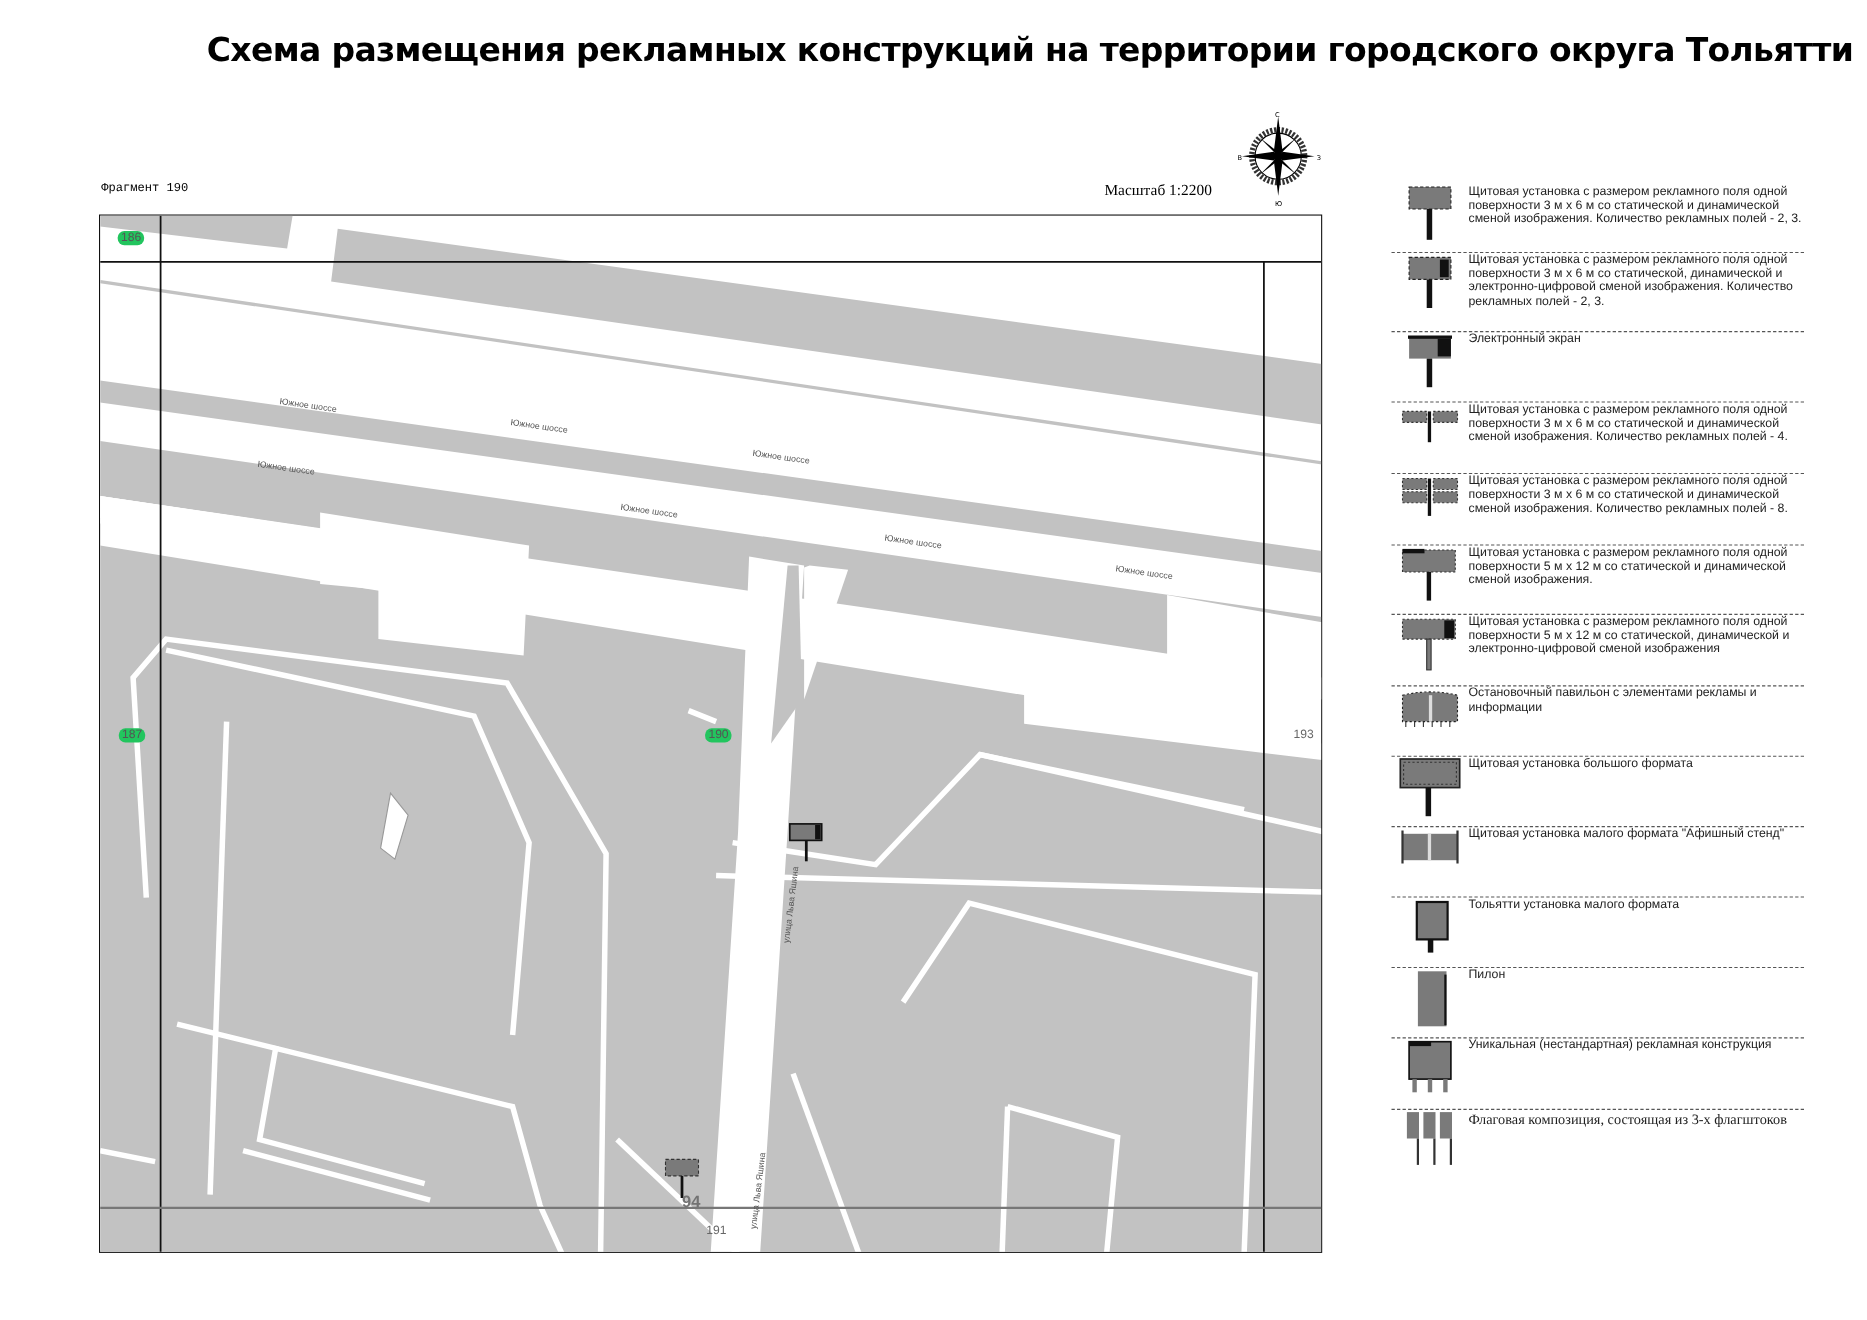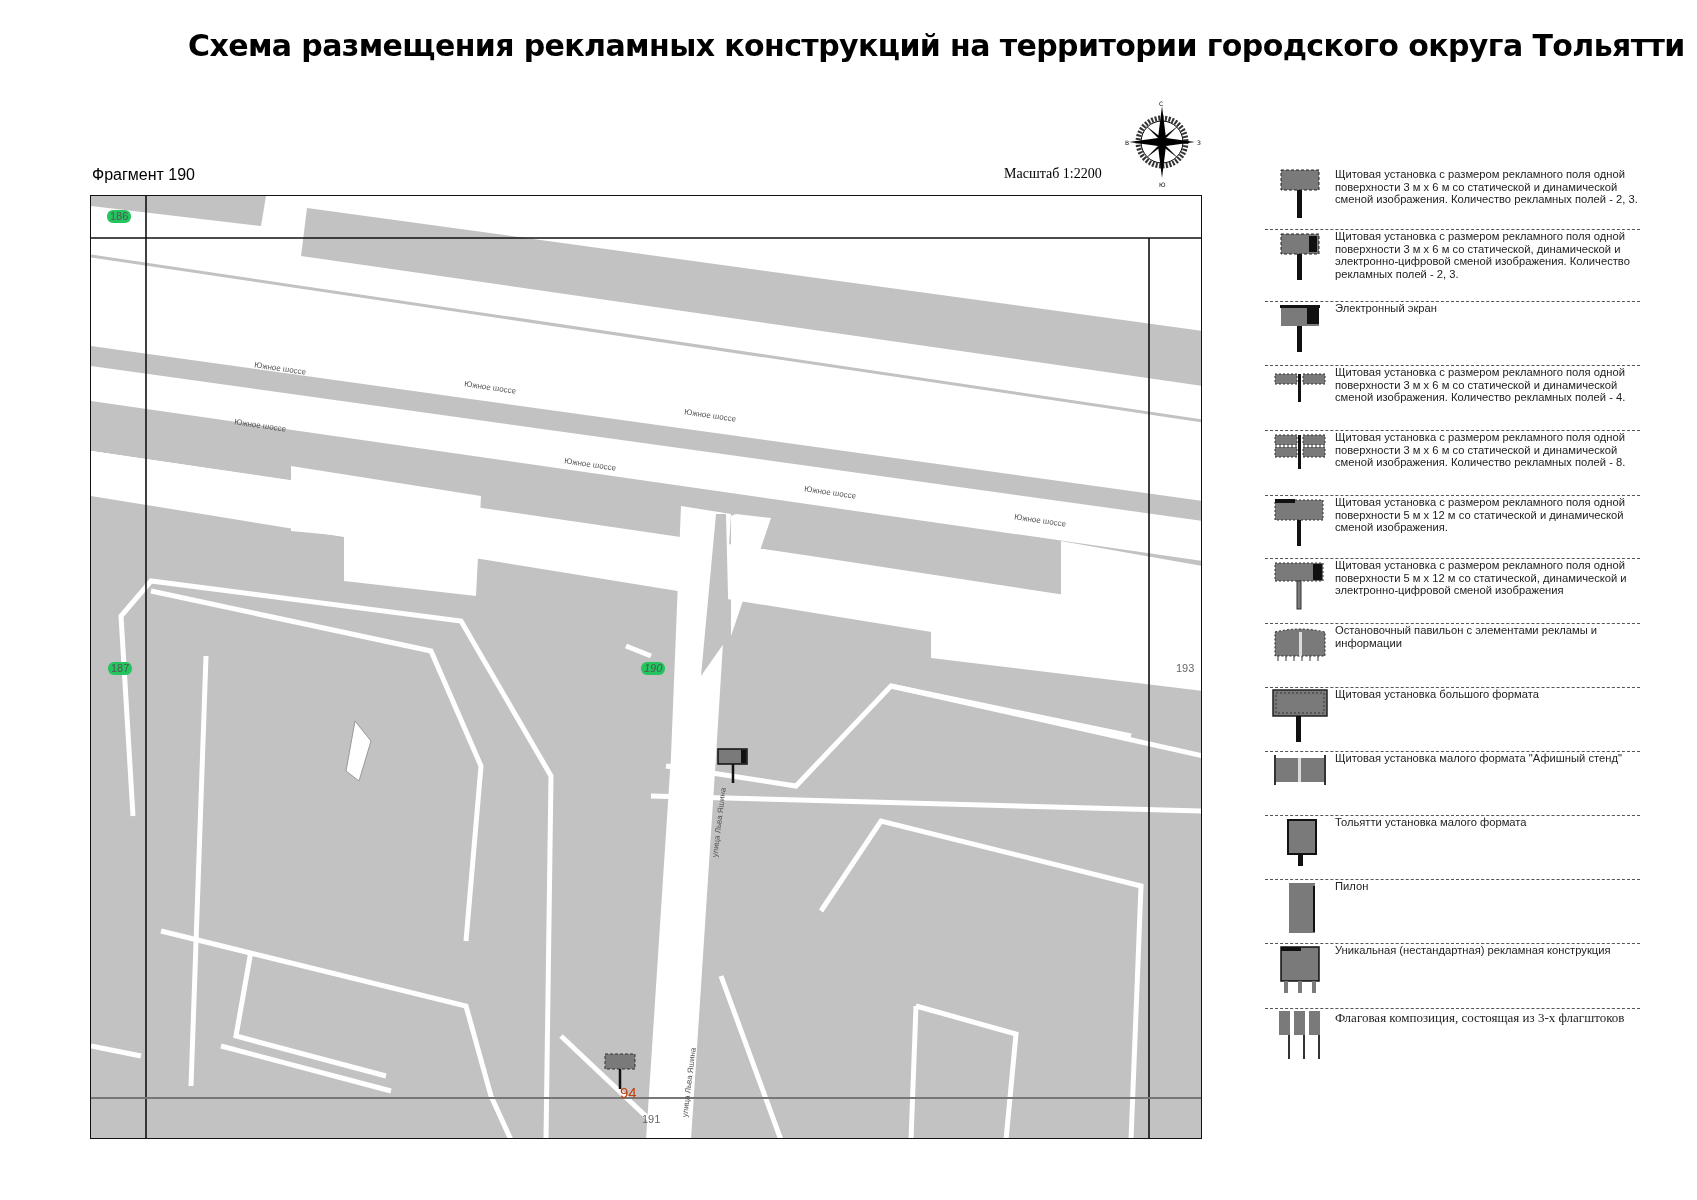--- a/index.html
+++ b/index.html
@@ -1,25 +1,25 @@
 <!DOCTYPE html>
 <html><head>
 <meta charset="utf-8">
 <style>
   html, body { margin: 0; padding: 0; background: #ffffff; }
   body { width: 1697px; height: 1200px; position: relative; overflow: hidden; font-family: "Liberation Sans", sans-serif; color: #000; }
   .title { position: absolute; left: 188px; top: 28px; font-family: "DejaVu Sans", sans-serif; font-weight: bold; font-size: 30px; letter-spacing: -0.6px; white-space: nowrap; }
-  .fragment { position: absolute; left: 92px; top: 166px; font-family: Liberation Sans, sans-serif; font-size: 16px; }
+  .fragment { position: absolute; left: 92px; top: 166px; font-family: Liberation Mono, monospace; font-size: 11px; }
   .scale { position: absolute; left: 1004px; top: 166px; font-family: "Liberation Serif", serif; font-size: 14px; }
   .compass { position: absolute; left: 1125px; top: 100px; width: 80px; height: 88px; }
   .map { position: absolute; left: 90px; top: 195px; width: 1112px; height: 944px; border: 1.6px solid #111; box-sizing: border-box; overflow: hidden; background: #fff; }
   .map svg { position: absolute; left: 0; top: 0; }
   .lbl { position: absolute; font-size: 11px; color: #555; background: #22c55e; border-radius: 6px; padding: 0 3px; line-height: 13px; }
   .lbl.plain { background: transparent; }
-  .num94 { position: absolute; font-weight: normal; font-size: 15px; color: #c2410c; }
+  .num94 { position: absolute; font-weight: bold; font-size: 15px; color: #737373; }
   .legend { position: absolute; left: 1265px; top: 168px; width: 375px; }
   .lg-item { position: relative; border-bottom: 1.4px dashed #555; display: flex; align-items: flex-start; box-sizing: border-box; }
   .lg-item:last-child { border-bottom: none; }
   .lg-icon { width: 70px; flex: 0 0 70px; display: flex; justify-content: center; align-items: center; }
   .lg-text { font-size: 11.2px; line-height: 12.6px; color: #222; padding-left: 0; }
   .lg-text.serif { font-family: "Liberation Serif", serif; font-size: 13px; line-height: 18px; }
 </style>
 </head>
 <body>
 
@@ -114,21 +114,21 @@
   <span class="lbl plain" style="left:590px;top:213px;transform:rotate(8deg);font-size:8px;">Южное шоссе</span>
   <span class="lbl plain" style="left:140px;top:223px;transform:rotate(8deg);font-size:8px;">Южное шоссе</span>
   <span class="lbl plain" style="left:470px;top:262px;transform:rotate(8deg);font-size:8px;">Южное шоссе</span>
   <span class="lbl plain" style="left:710px;top:290px;transform:rotate(8deg);font-size:8px;">Южное шоссе</span>
   <span class="lbl plain" style="left:920px;top:318px;transform:rotate(8deg);font-size:8px;">Южное шоссе</span>
   <span class="lbl plain" style="left:590px;top:620px;transform:rotate(-83deg);font-size:8px;">улица Льва Яшина</span>
   <span class="lbl plain" style="left:560px;top:880px;transform:rotate(-83deg);font-size:8px;">улица Льва Яшина</span>
 
   <span class="lbl" style="left:16px;top:14px;">186</span>
   <span class="lbl" style="left:17px;top:466px;">187</span>
-  <span class="lbl" style="left:550px;top:466px;font-style:italic;">190</span>
+  <span class="lbl" style="left:550px;top:466px;">190</span>
   <span class="lbl plain" style="left:548px;top:917px;color:#666;">191</span>
   <span class="lbl plain" style="left:1082px;top:466px;color:#666;">193</span>
 
   <span class="num94" style="left:529px;top:888px;">94</span>
 </div>
 
 <div class="legend">
   <div class="lg-item" style="height:62px;">
     <div class="lg-icon">
       <svg width="44" height="52">

